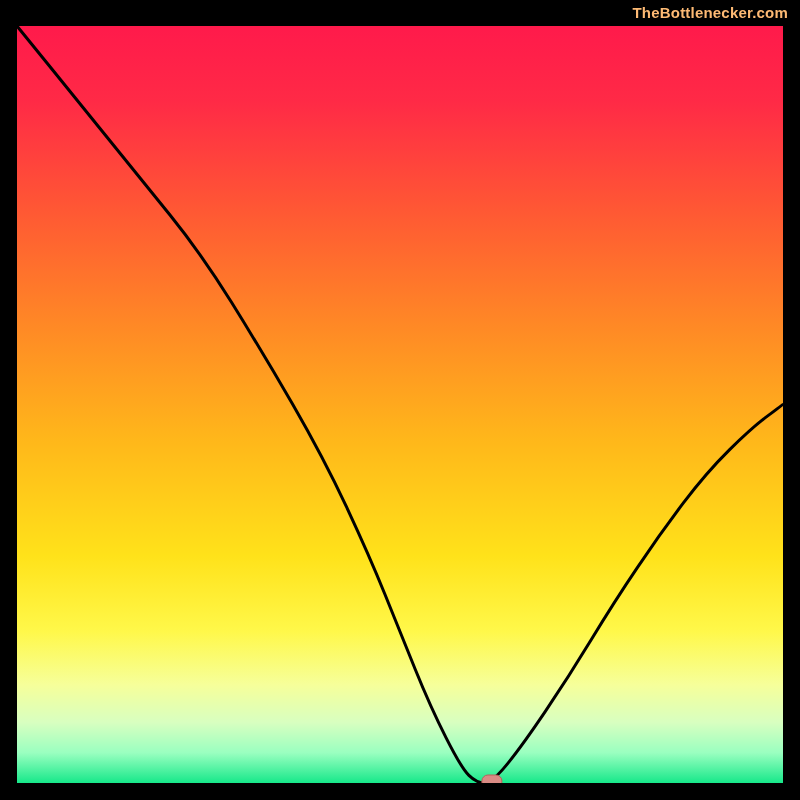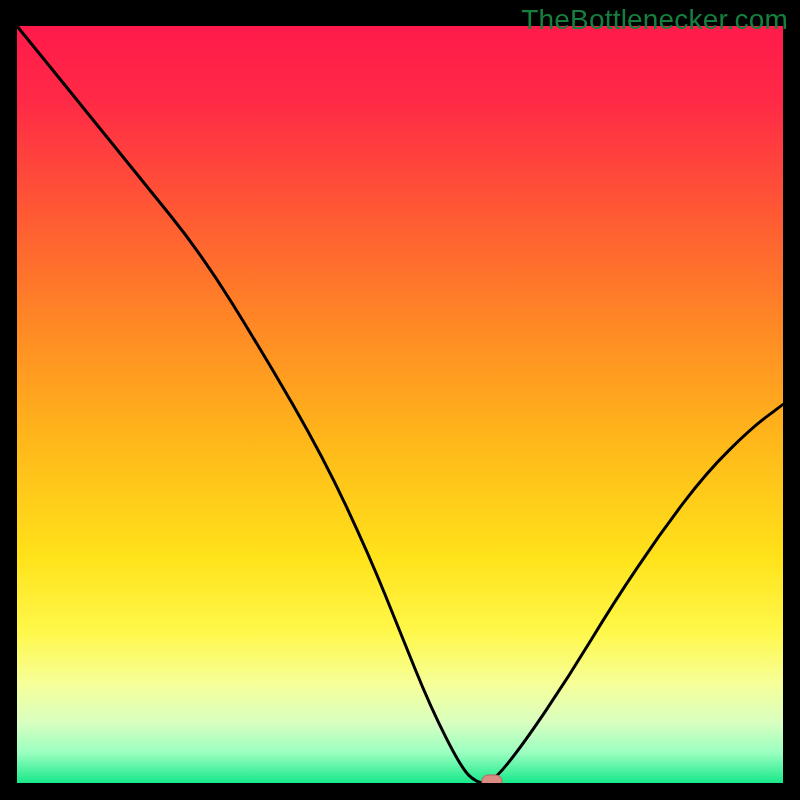--- a/index.html
+++ b/index.html
@@ -14,23 +14,23 @@
   .frame {
     position: relative;
     width: 800px;
     height: 800px;
     background: #000;
   }
   .watermark {
     position: absolute;
     top: 4px;
     right: 12px;
-    color: #15803d;
-    font-size: 28px;
-    font-weight: normal;
+    color: #fdba74;
+    font-size: 15px;
+    font-weight: bold;
     letter-spacing: 0.2px;
     z-index: 10;
     user-select: none;
   }
   .plot-area {
     position: absolute;
     left: 17px;
     top: 26px;
     width: 766px;
     height: 757px;

